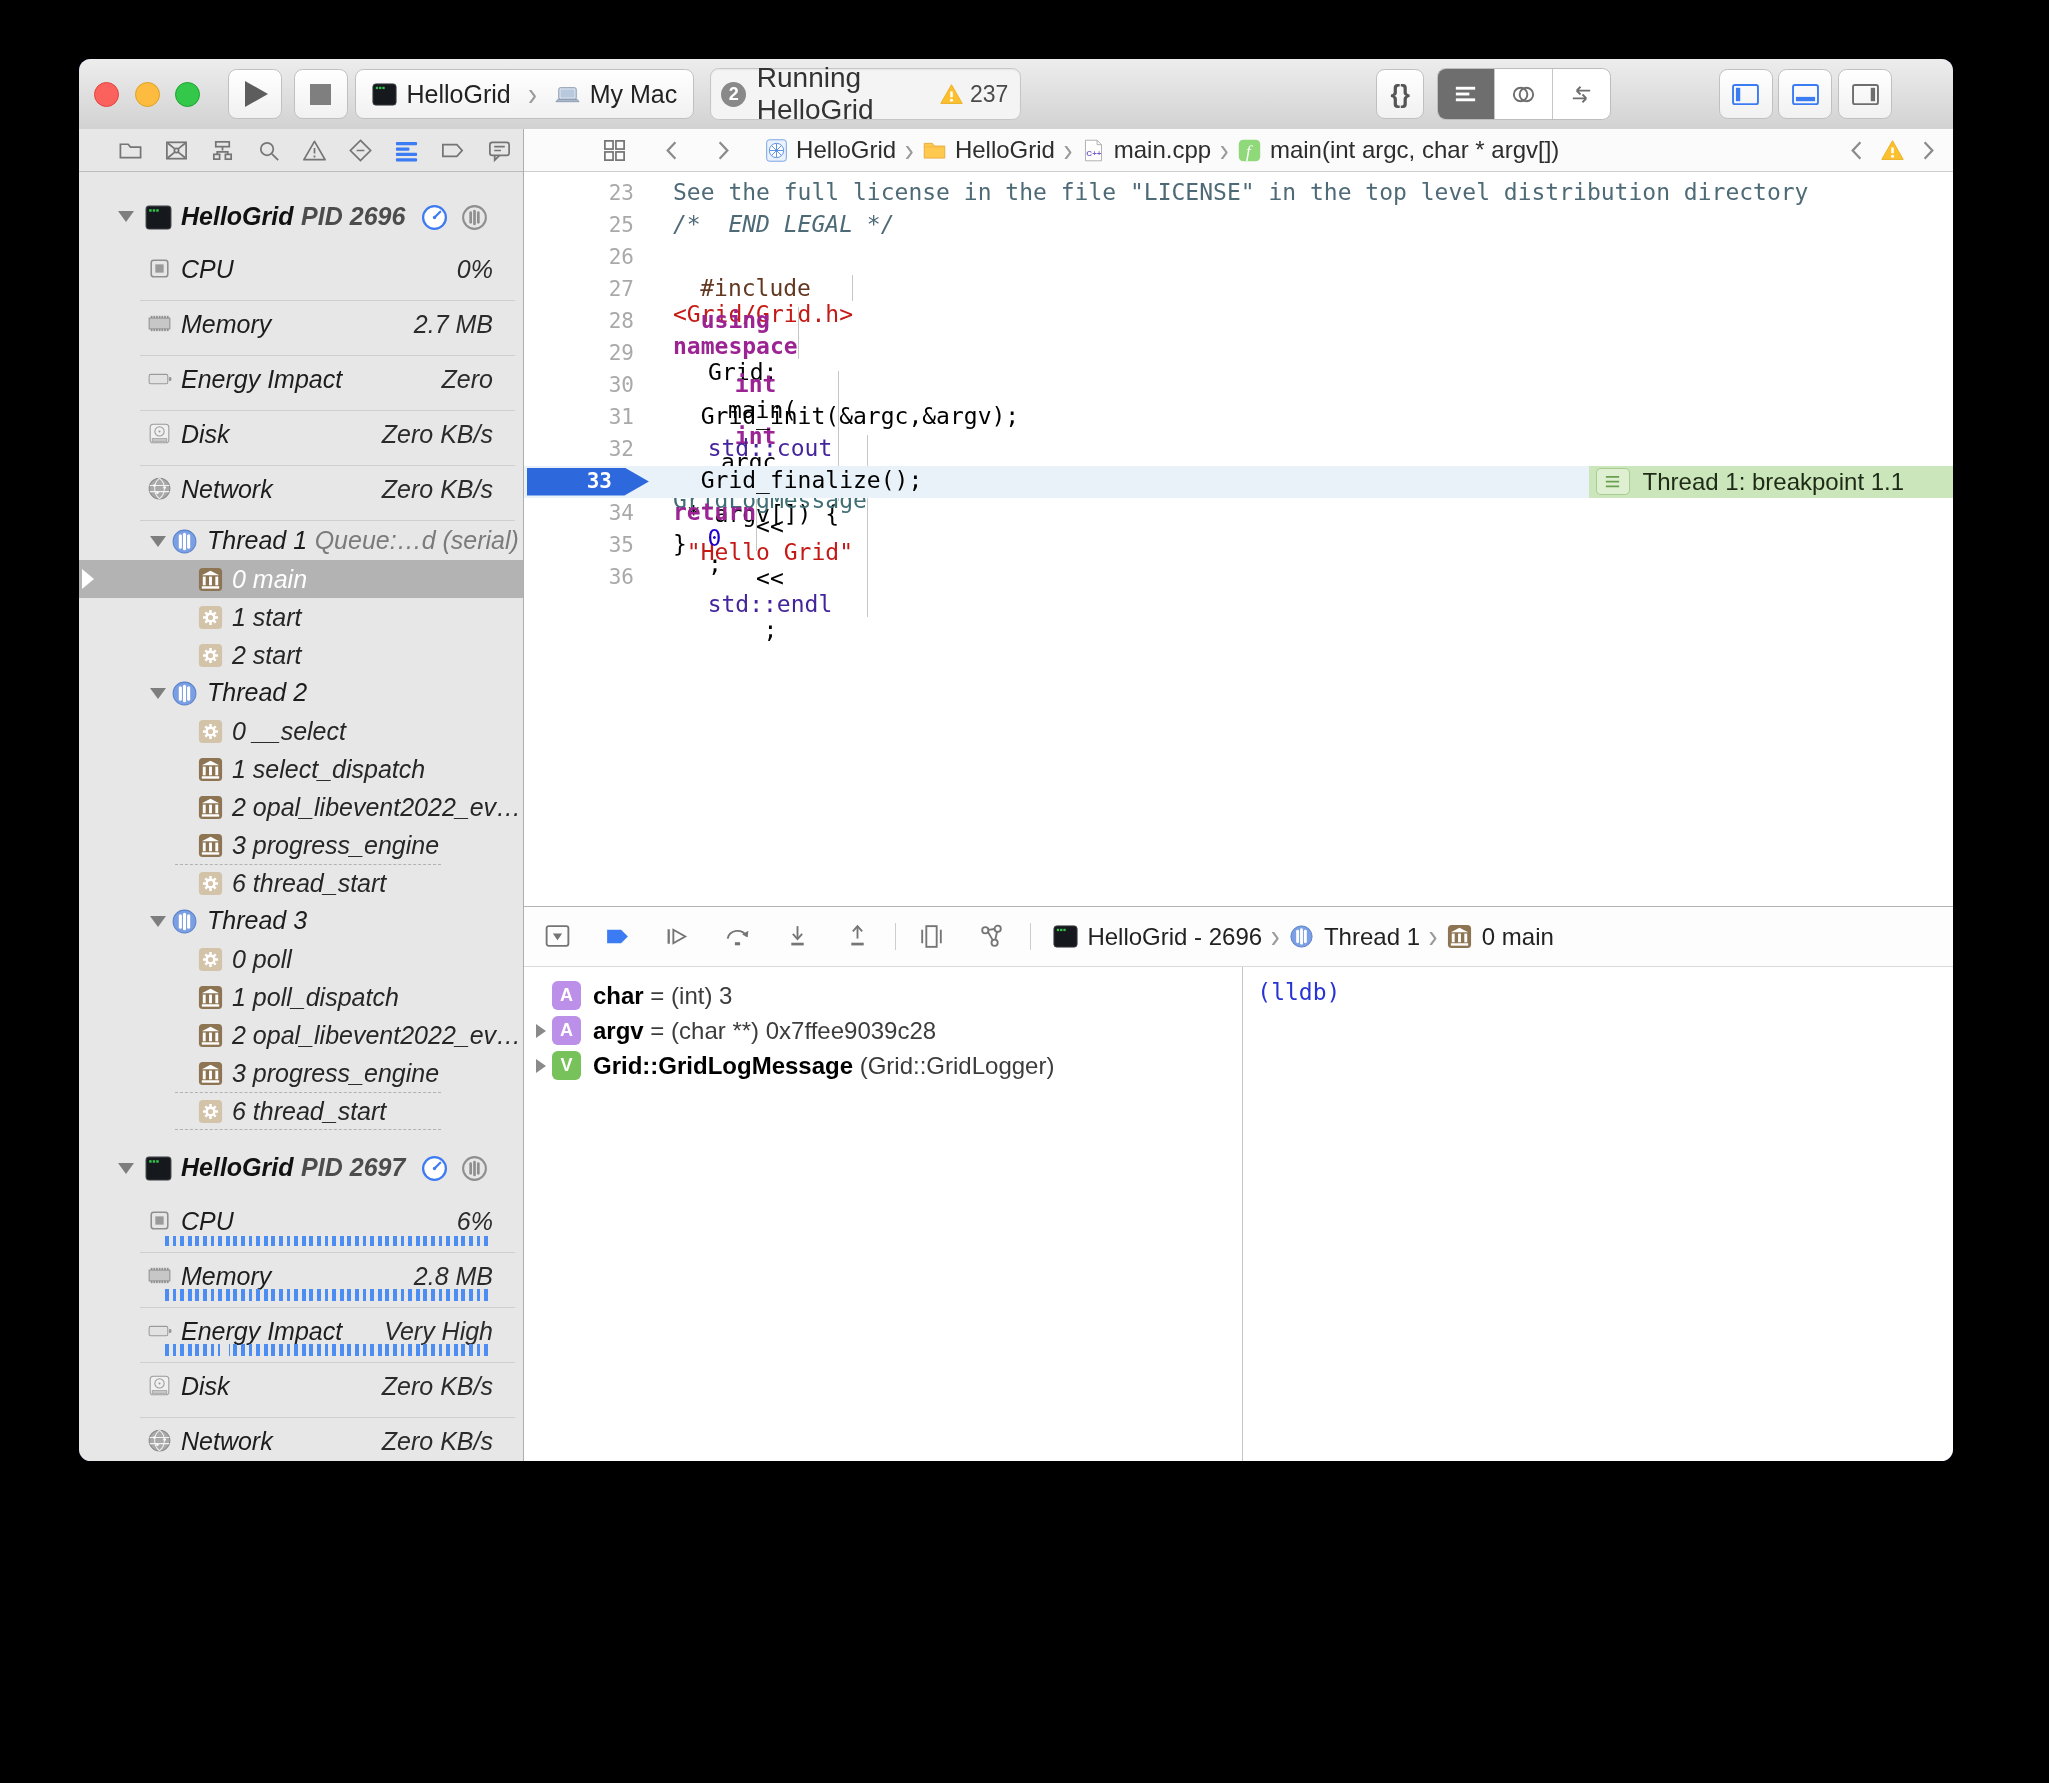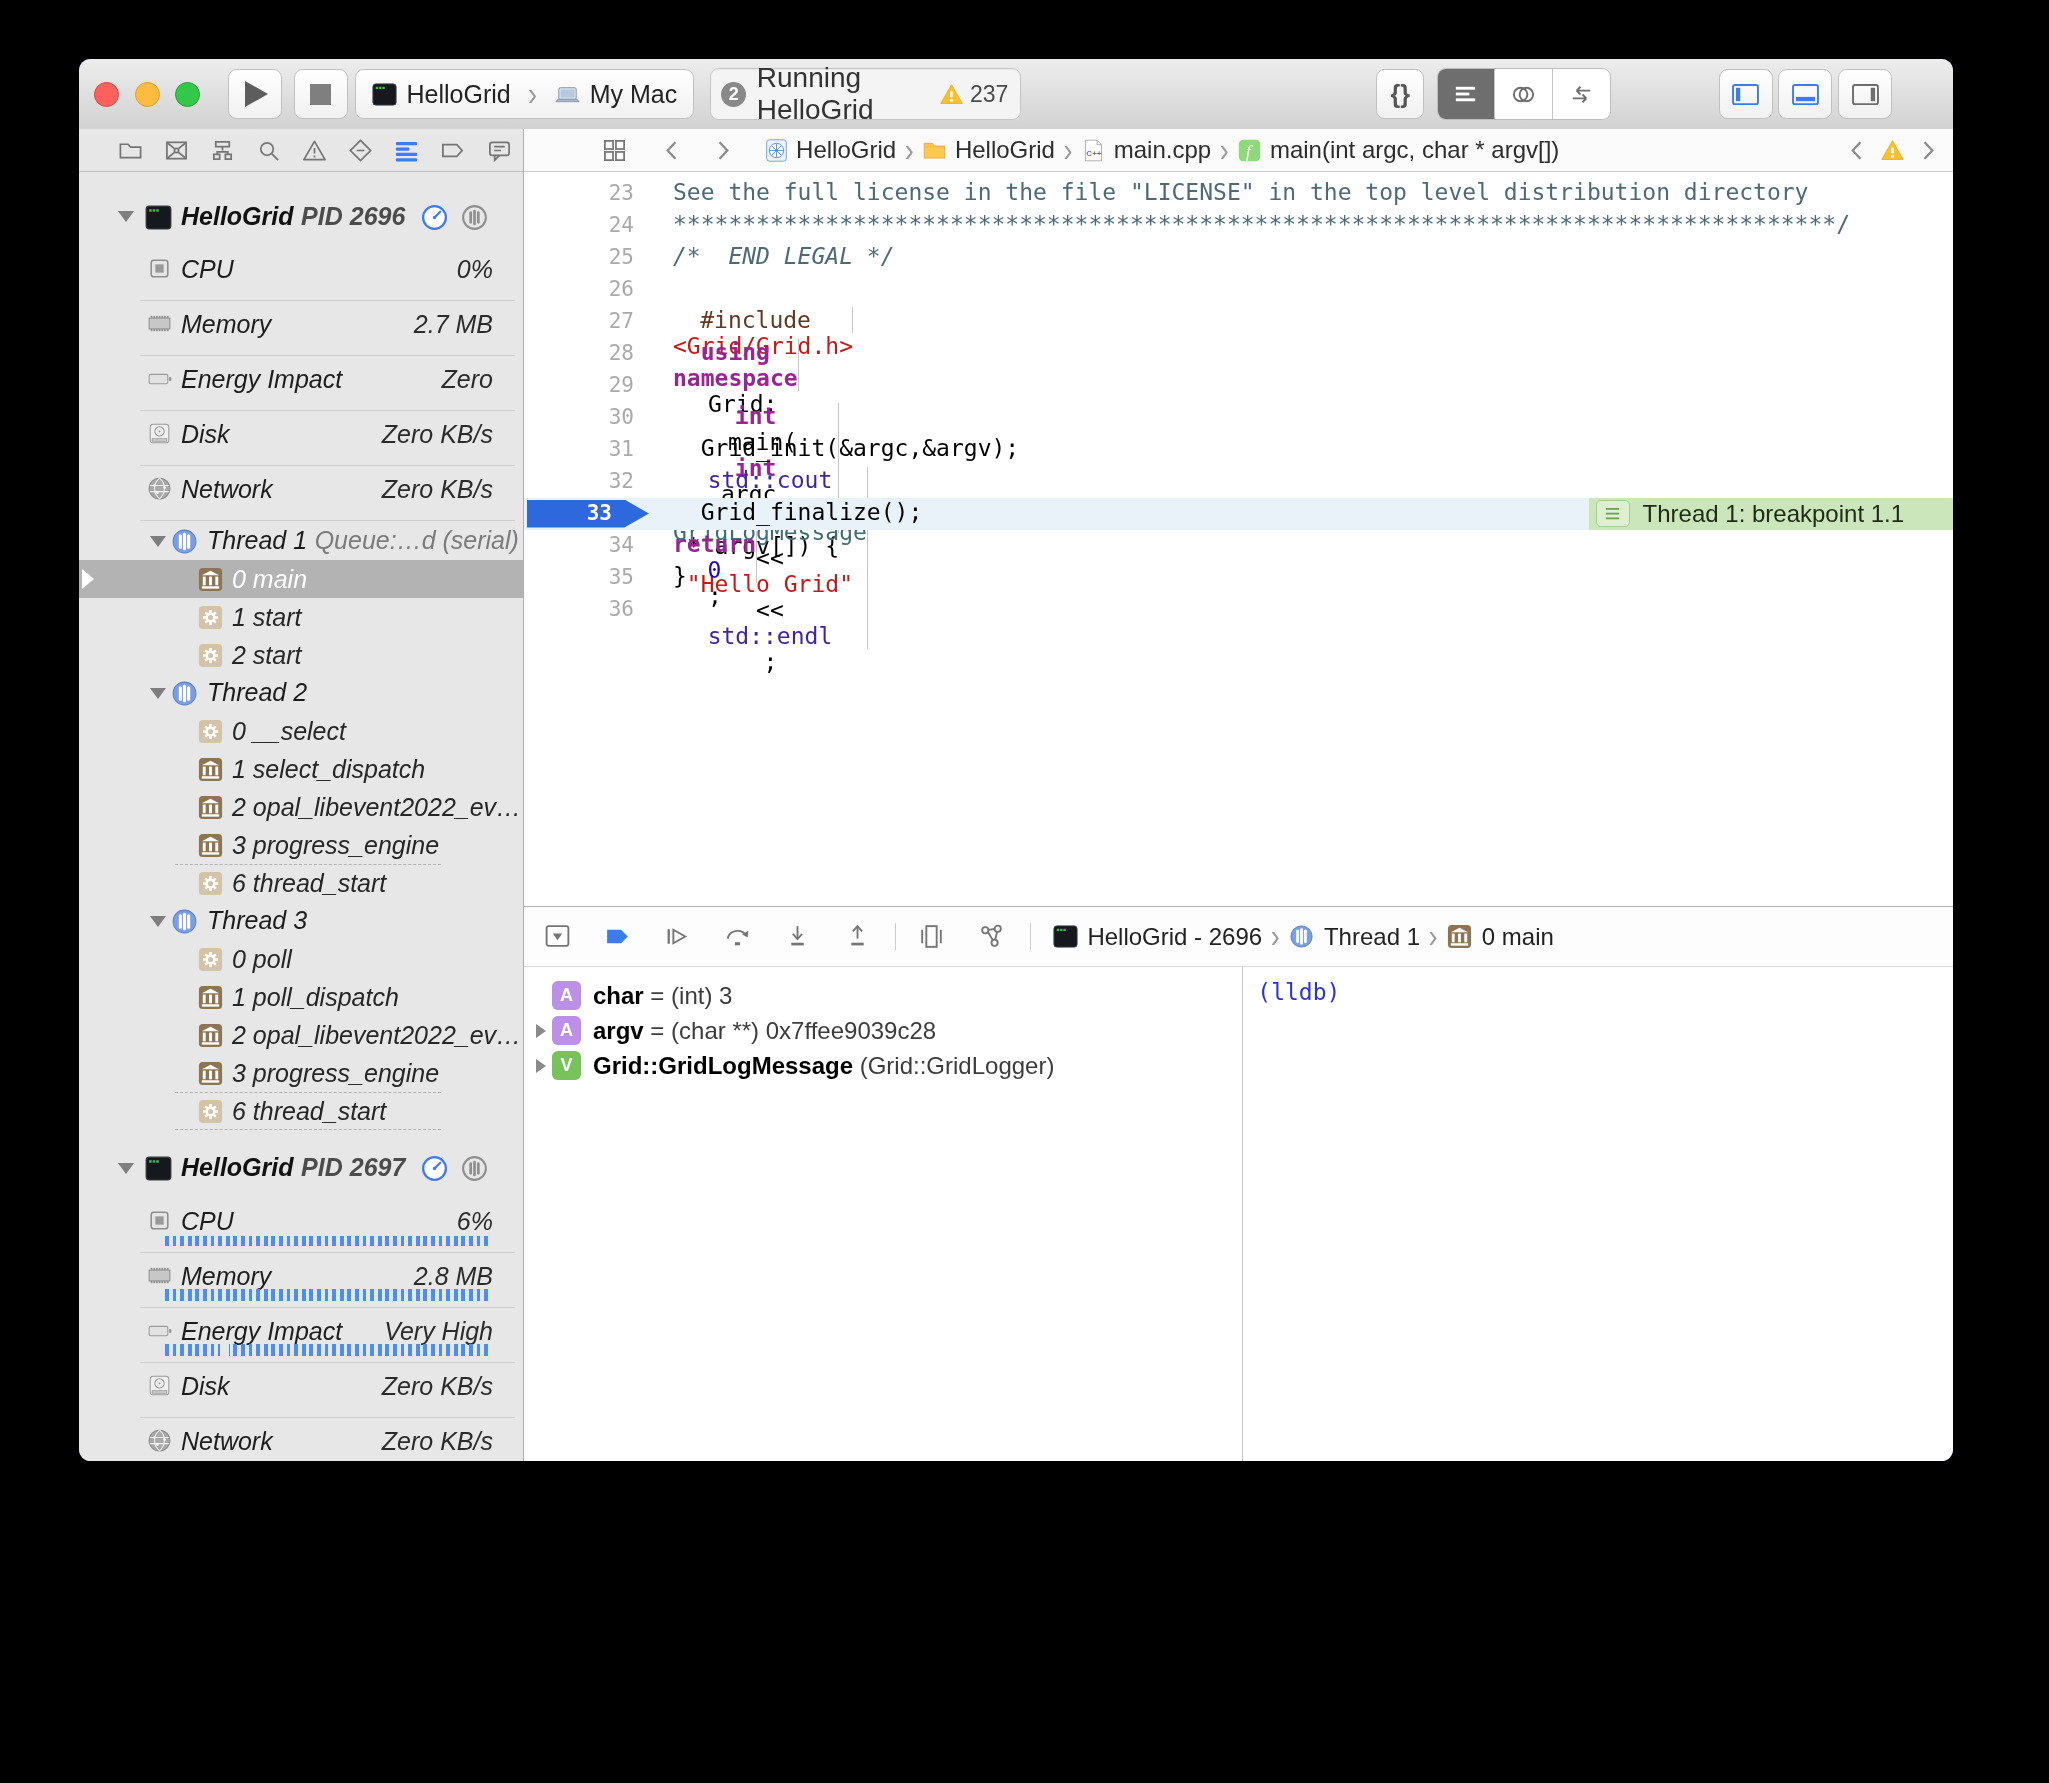--- a/index.html
+++ b/index.html
@@ -865,24 +865,20 @@
         </span>
     </span>
   </div>
 
   <div id="code">
       <div class="cl">
         <span class="num">23</span>
         <span class="src"><span class="seg c">See the full license in the file "LICENSE" in the top level distribution directory</span></span>
       </div>
       <div class="cl">
-        <span class="num">24</span>
-        <span class="src"><span class="seg c">************************************************************************************/</span></span>
-      </div>
-      <div class="cl">
         <span class="num">25</span>
         <span class="src"><span class="seg ci">/*  END LEGAL */</span></span>
       </div>
       <div class="cl">
         <span class="num">26</span>
         <span class="src"></span>
       </div>
       <div class="cl">
         <span class="num">27</span>
         <span class="src"><span class="seg pp">#include </span><span class="seg str">&lt;Grid/Grid.h&gt;</span></span>

